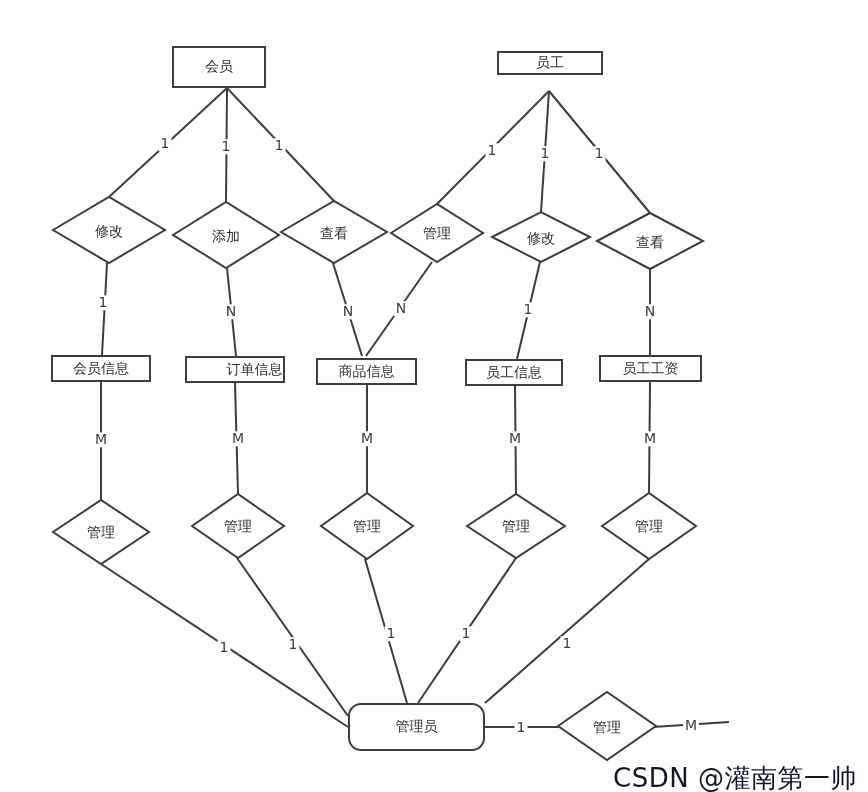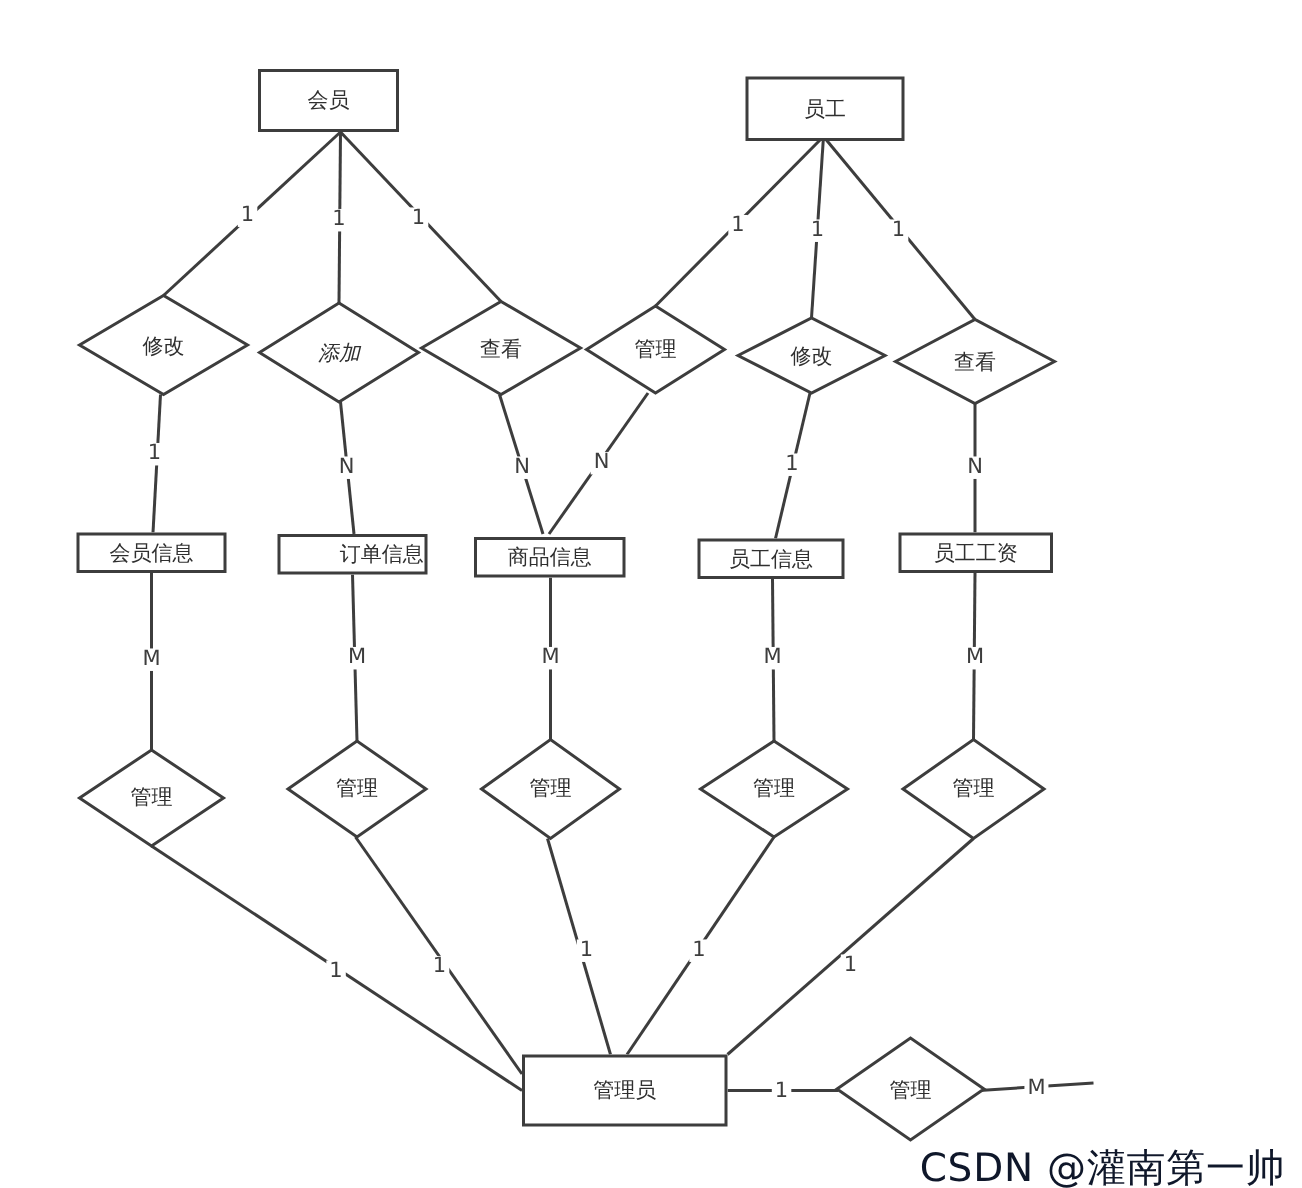--- a/index.html
+++ b/index.html
@@ -107,30 +107,30 @@
       <polygon points="53,532 101,500 149,532 101,564"></polygon>
       <polygon points="192,526 238,494 284,526 238,558"></polygon>
       <polygon points="321,526 367,493 413,526 367,559"></polygon>
       <polygon points="467,526 516,494 565,526 516,558"></polygon>
       <polygon points="602,526 649,493 696,526 649,559"></polygon>
       <polygon points="558,726 607,692 656,726 607,760"></polygon>
     </g>
   </svg>
 
   <div class="entity" style="left:172px; top:46px; width:94px; height:42px;">会员</div>
-  <div class="entity" style="left:497px; top:51px; width:106px; height:43px;">员工</div>
+  <div class="entity" style="left:497px; top:51px; width:106px; height:24px;">员工</div>
   <div class="entity" style="left:51px; top:355px; width:100px; height:27px;">会员信息</div>
   <div class="entity" style="left:185px; top:356px; width:100px; height:27px;padding-left:39px;">订单信息</div>
   <div class="entity" style="left:316px; top:358px; width:101px; height:27px;">商品信息</div>
   <div class="entity" style="left:465px; top:359px; width:98px; height:27px;">员工信息</div>
   <div class="entity" style="left:599px; top:355px; width:103px; height:27px;">员工工资</div>
-  <div class="entity" style="left:348px; top:703px; width:137px; height:48px;">管理员</div>
+  <div class="entity" style="left:348px; top:703px; width:137px; height:48px;border-radius:13px;">管理员</div>
 
   <div class="dlabel" style="left:109px; top:231px;">修改</div>
-  <div class="dlabel" style="left:226px; top:236px;font-style:italic;">添加</div>
+  <div class="dlabel" style="left:226px; top:236px;">添加</div>
   <div class="dlabel" style="left:334px; top:233px;">查看</div>
   <div class="dlabel" style="left:437px; top:233px;">管理</div>
   <div class="dlabel" style="left:541px; top:238px;">修改</div>
   <div class="dlabel" style="left:650px; top:242px;">查看</div>
   <div class="dlabel" style="left:101px; top:532px;">管理</div>
   <div class="dlabel" style="left:238px; top:526px;">管理</div>
   <div class="dlabel" style="left:367px; top:526px;">管理</div>
   <div class="dlabel" style="left:516px; top:526px;">管理</div>
   <div class="dlabel" style="left:649px; top:526px;">管理</div>
   <div class="dlabel" style="left:607px; top:727px;">管理</div>

